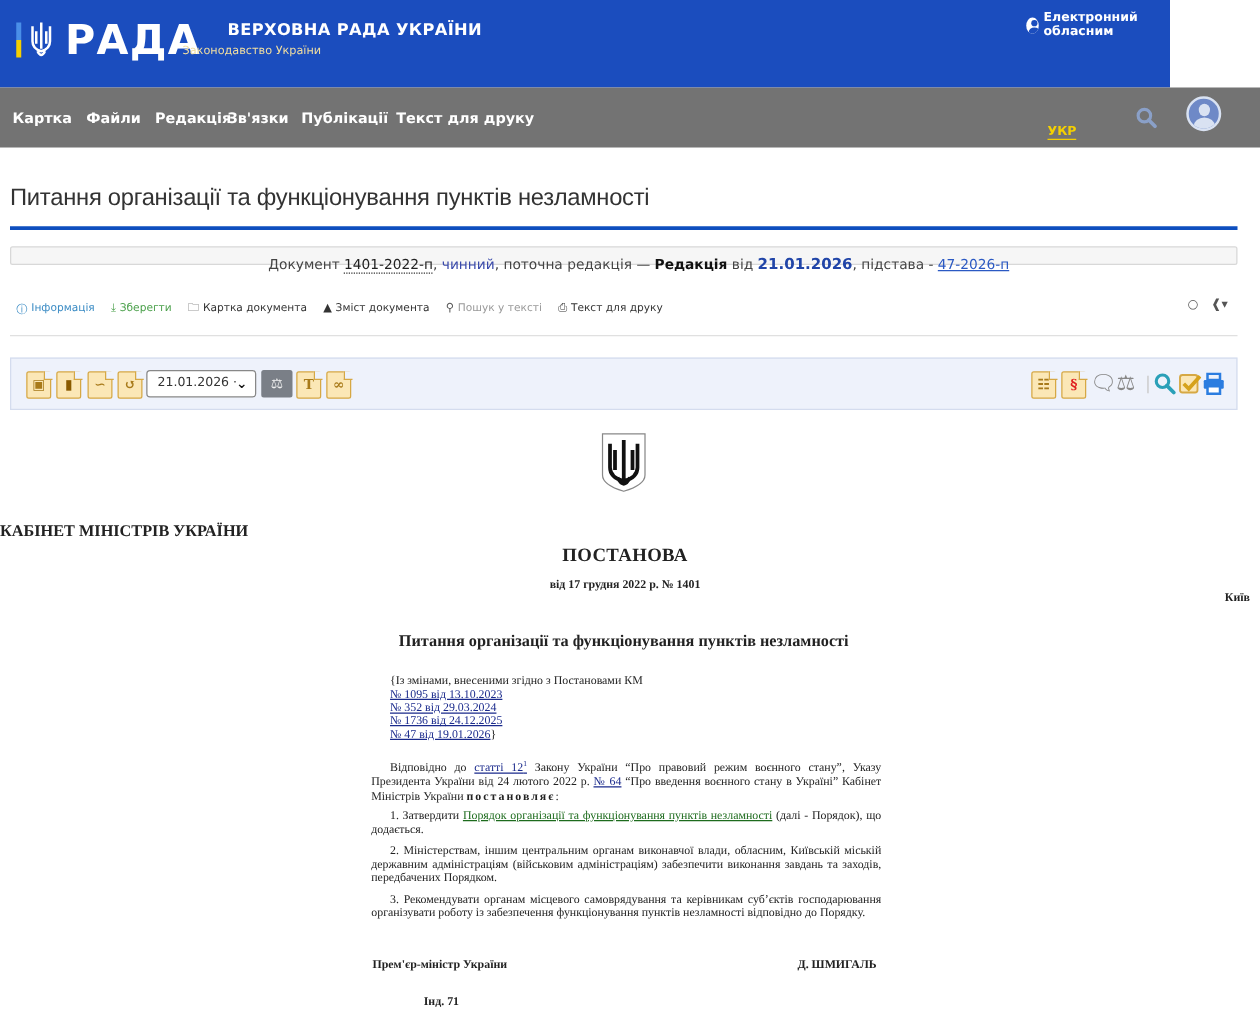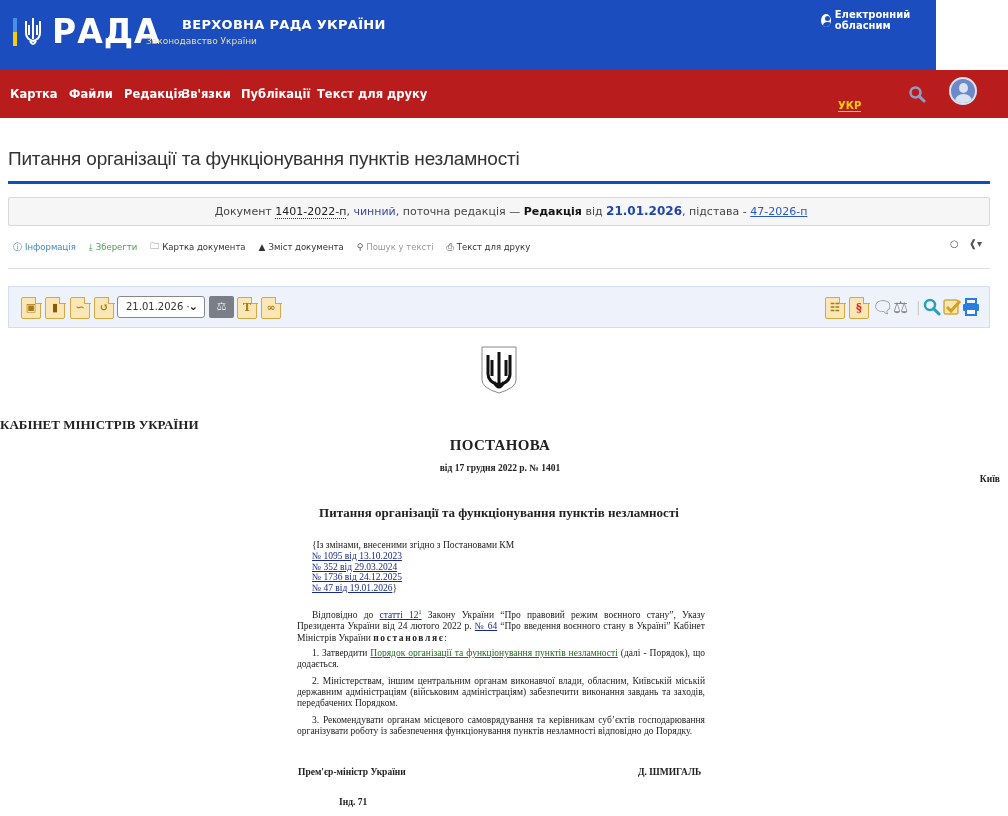--- a/index.html
+++ b/index.html
@@ -15,35 +15,35 @@
   .trident-small { width: 22px; height: 30px; margin-right: 8px; }
   .logo-word { font-family: "DejaVu Sans", sans-serif; color: #fff; font-size: 33px; font-weight: bold; letter-spacing: 1px; line-height: 32px; }
   .logo-text { position: absolute; left: 146px; top: 17px; }
   .logo-text .t1 { color: #fff; font-size: 13px; font-weight: bold; letter-spacing: 0.3px; margin-left: 36px; }
   .logo-text .t2 { color: #f1dea0; font-size: 9px; margin-top: 4px; }
   .cabinet { position: absolute; left: 821px; top: 9px; display: flex; align-items: center; color: #fff; font-size: 10px; font-weight: bold; text-decoration: none; }
   .cabinet .user-ic { width: 13px; height: 13px; border-radius: 50%; background: #fff; margin-right: 4px; position: relative; overflow: hidden; }
   .cabinet .user-ic::before { content: ""; position: absolute; left: 4px; top: 2px; width: 5px; height: 5px; border-radius: 50%; background: #1b4dbe; }
   .cabinet .user-ic::after { content: ""; position: absolute; left: 2px; top: 8px; width: 9px; height: 7px; border-radius: 50% 50% 0 0; background: #1b4dbe; }
 
-  .navbar { position: absolute; left: 0; top: 70px; width: 1008px; height: 48px; background: #b91c1c; }
+  .navbar { position: absolute; left: 0; top: 70px; width: 1008px; height: 48px; background: #737373; }
   .nav-item { position: absolute; top: 17px; color: #fff; font-size: 11.5px; font-weight: bold; text-decoration: none; white-space: nowrap; }
   .lang { position: absolute; top: 30px; font-size: 10px; font-weight: bold; text-decoration: none; }
   .lang.active { color: #f5d000; border-bottom: 1px solid #f5d000; }
   .lang.eng { color: #fff; margin-top: 43px; }
   .nav-search { position: absolute; left: 908px; top: 15px; width: 18px; height: 18px; }
   .nav-avatar { position: absolute; left: 949px; top: 7px; width: 28px; height: 28px; border-radius: 50%; border: 2px solid #d9e2f2; background: #6e89c7; overflow: hidden; }
   .nav-avatar::before { content: ""; position: absolute; left: 8px; top: 4px; width: 9px; height: 10px; border-radius: 50%; background: #d9e2f2; }
   .nav-avatar::after { content: ""; position: absolute; left: 4px; top: 15px; width: 17px; height: 14px; border-radius: 50% 50% 0 0; background: #d9e2f2; }
 
   
   .page-title { position: absolute; left: 8px; top: 148px; font-family: "Liberation Sans", sans-serif; font-size: 19px; color: #333; font-weight: normal; letter-spacing: -0.2px; }
   .title-rule { position: absolute; left: 8px; top: 181px; width: 982px; height: 3px; background: #0e4fbf; }
 
-  .doc-status { position: absolute; left: 8px; top: 197px; width: 982px; height: 29px; background: #f6f6f6; border: 1px solid #d8d8d8; border-radius: 2px; font-size: 11px; color: #444; text-align: center; line-height: 27px; white-space: nowrap; padding-left: 24px; }
+  .doc-status { position: absolute; left: 8px; top: 197px; width: 982px; height: 15px; background: #f6f6f6; border: 1px solid #d8d8d8; border-radius: 2px; font-size: 11px; color: #444; text-align: center; line-height: 27px; white-space: nowrap; padding-left: 24px; }
   .doc-status .num { color: #222; border-bottom: 1px dotted #333; font-weight: 500; }
   .doc-status .state { color: #3949ab; }
   .doc-status b { color: #111; }
   .doc-status .date { color: #2145a8; font-weight: bold; font-size: 12px; }
   .doc-status a { color: #2b59c3; text-decoration: underline; }
 
   .actions { position: absolute; left: 13px; top: 239px; display: flex; align-items: center; font-size: 8.5px; white-space: nowrap; }
   .act { display: flex; align-items: center; margin-right: 13px; text-decoration: none; color: #333; }
   .act .ic { margin-right: 3px; font-size: 9px; }
   .act.info { color: #3a8bc4; }

